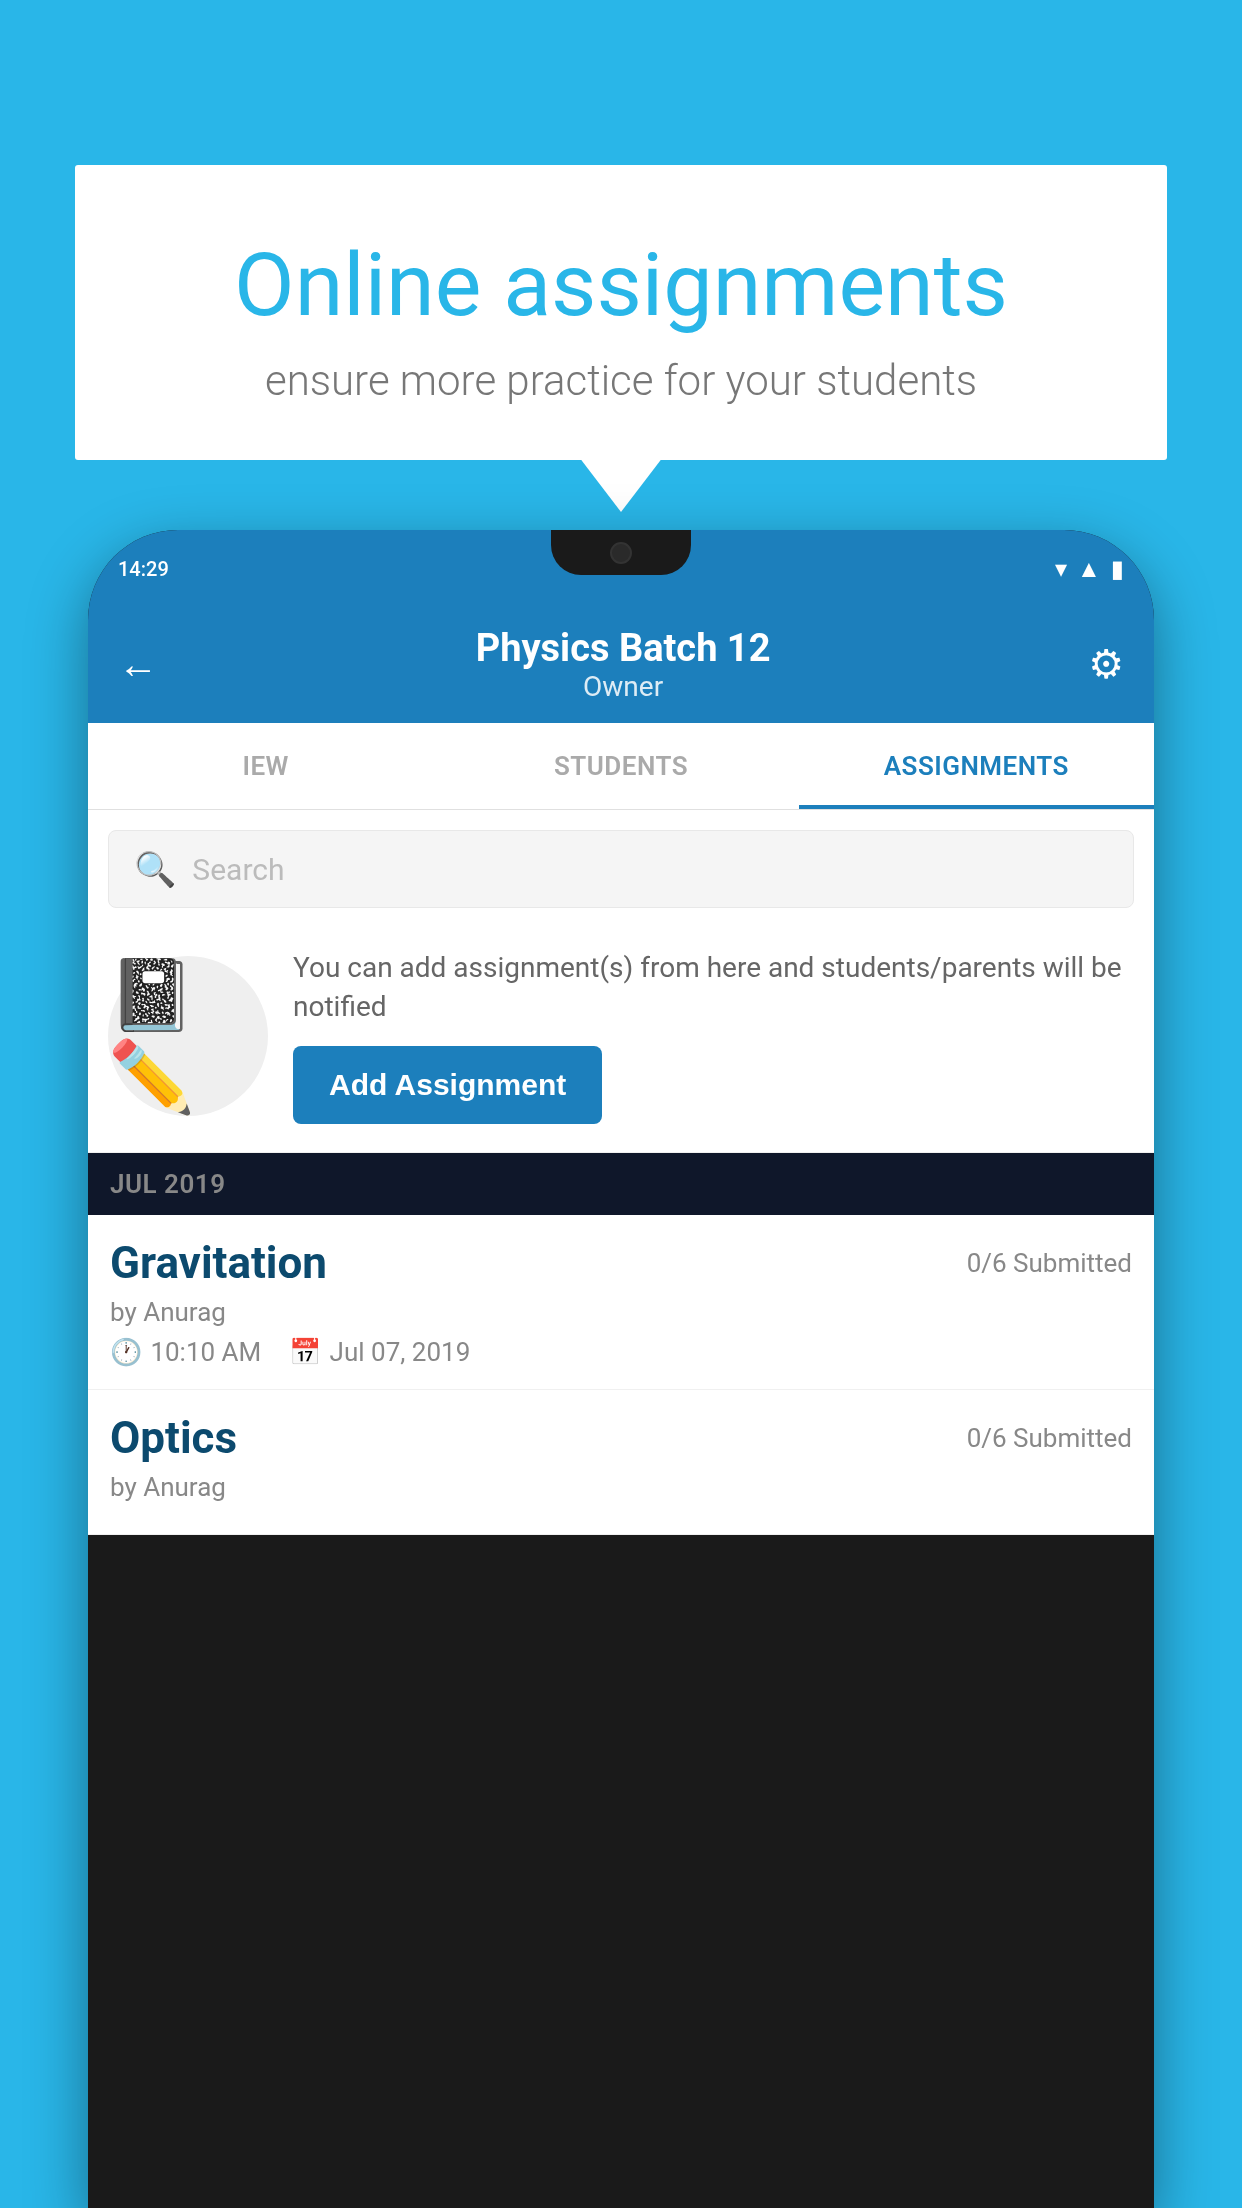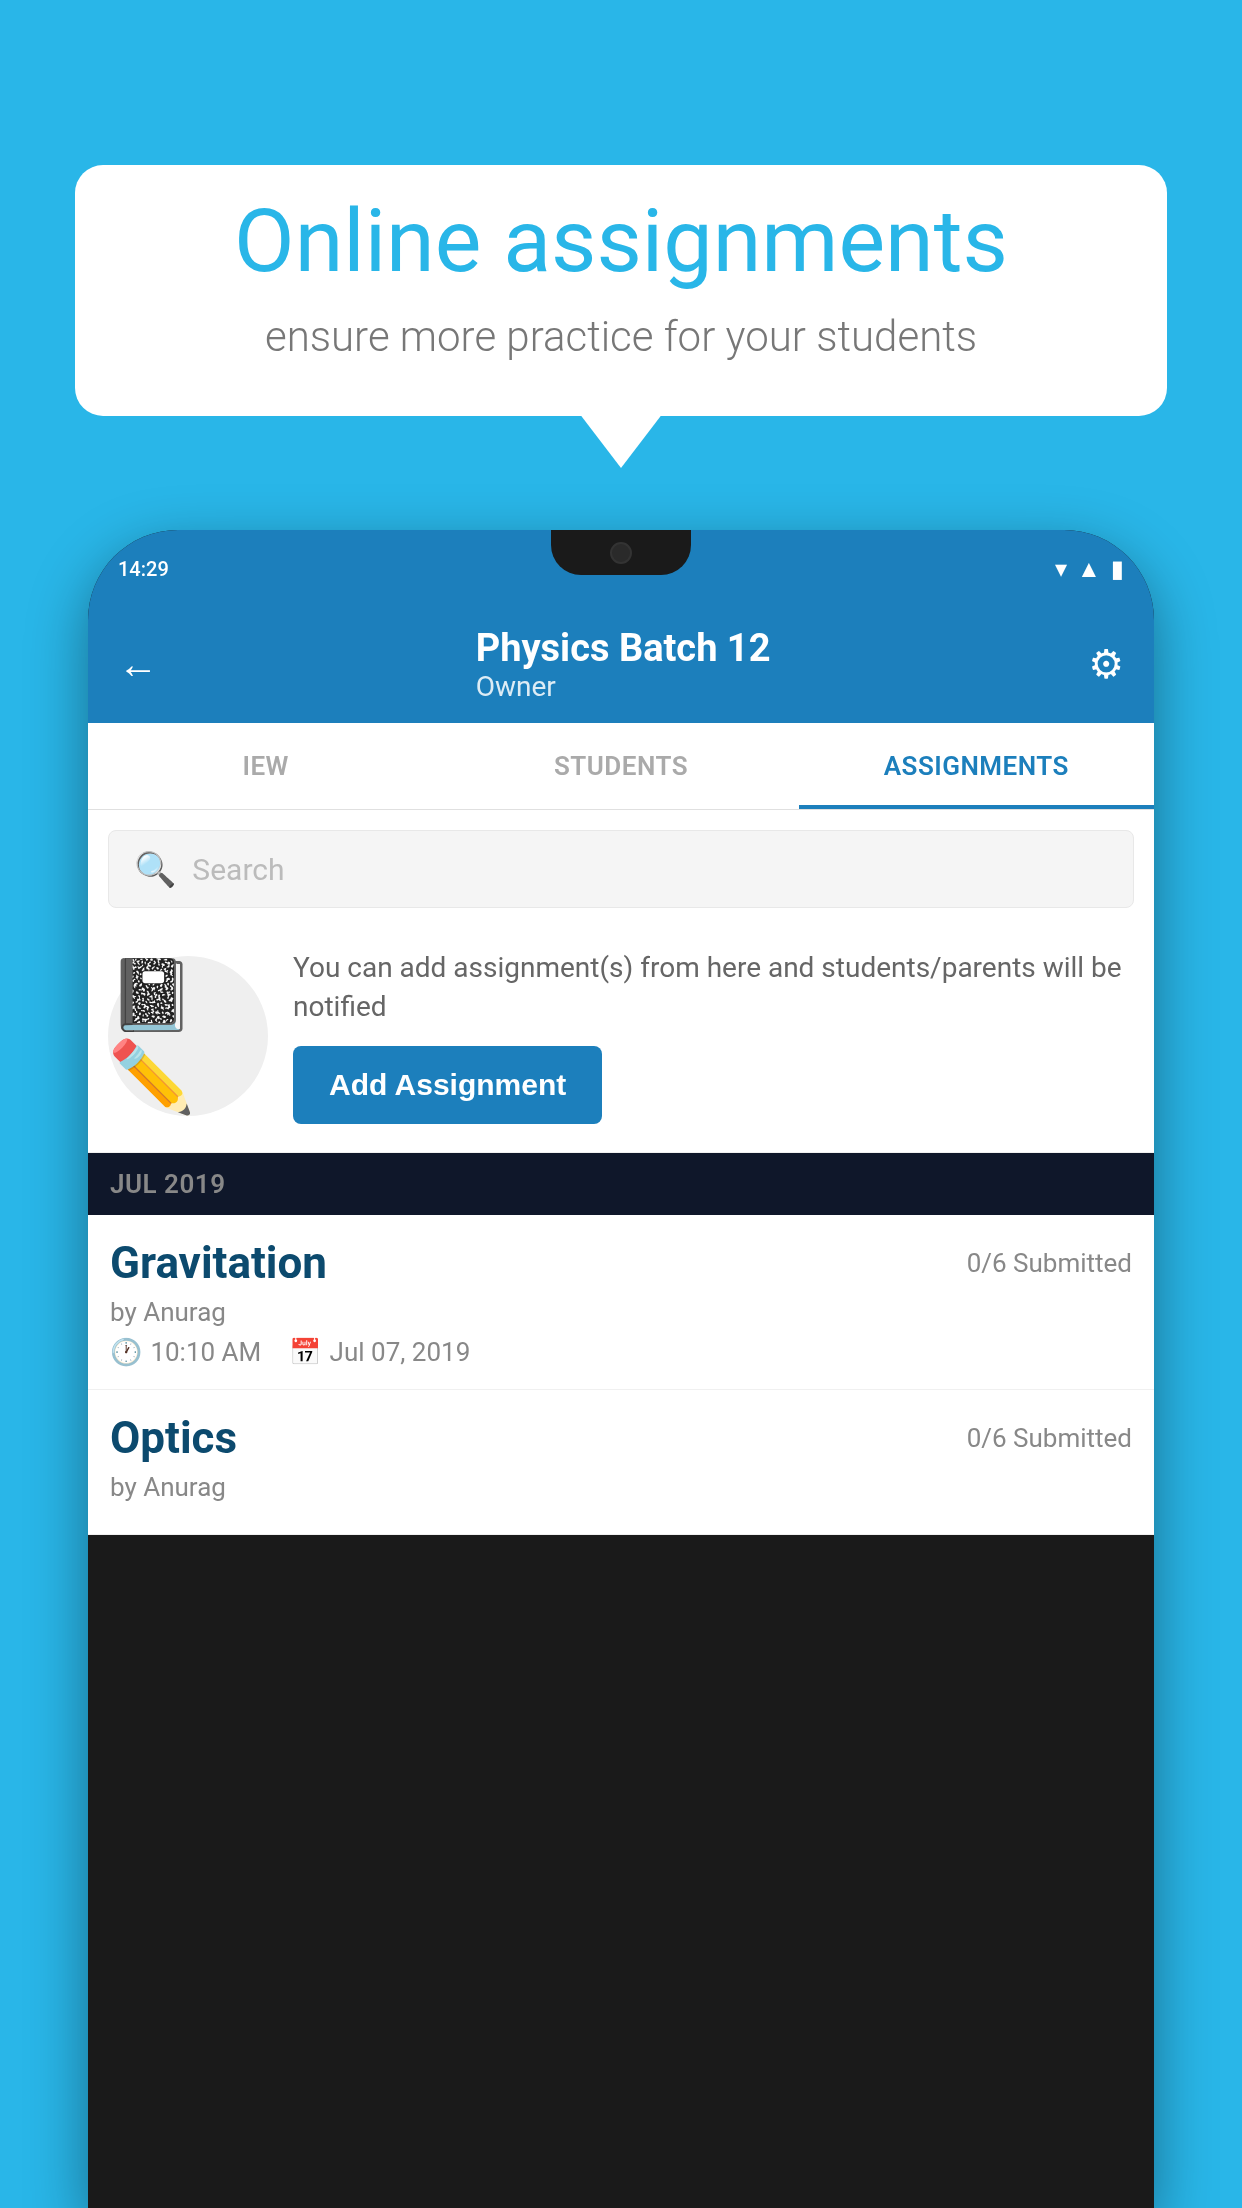--- a/index.html
+++ b/index.html
@@ -13,22 +13,22 @@
       overflow: hidden;
     }
 
     
     .speech-bubble {
       position: absolute;
       top: 165px;
       left: 75px;
       right: 75px;
       background: white;
-      border-radius: 28px;
-      padding: 28px 70px 55px;
+      border-radius: 3px;
+      padding: 72px 70px 55px;
       text-align: center;
     }
 
     .speech-bubble::after {
       content: '';
       position: absolute;
       bottom: -52px;
       left: 50%;
       transform: translateX(-50%);
       width: 0;
@@ -124,20 +124,21 @@
       justify-content: space-between;
     }
 
     .back-arrow {
       color: white;
       font-size: 40px;
       cursor: pointer;
     }
 
     .header-center {
+      text-align: center;
     }
 
     .header-title {
       color: white;
       font-size: 38px;
       font-weight: 700;
     }
 
     .header-subtitle {
       color: rgba(255,255,255,0.85);

